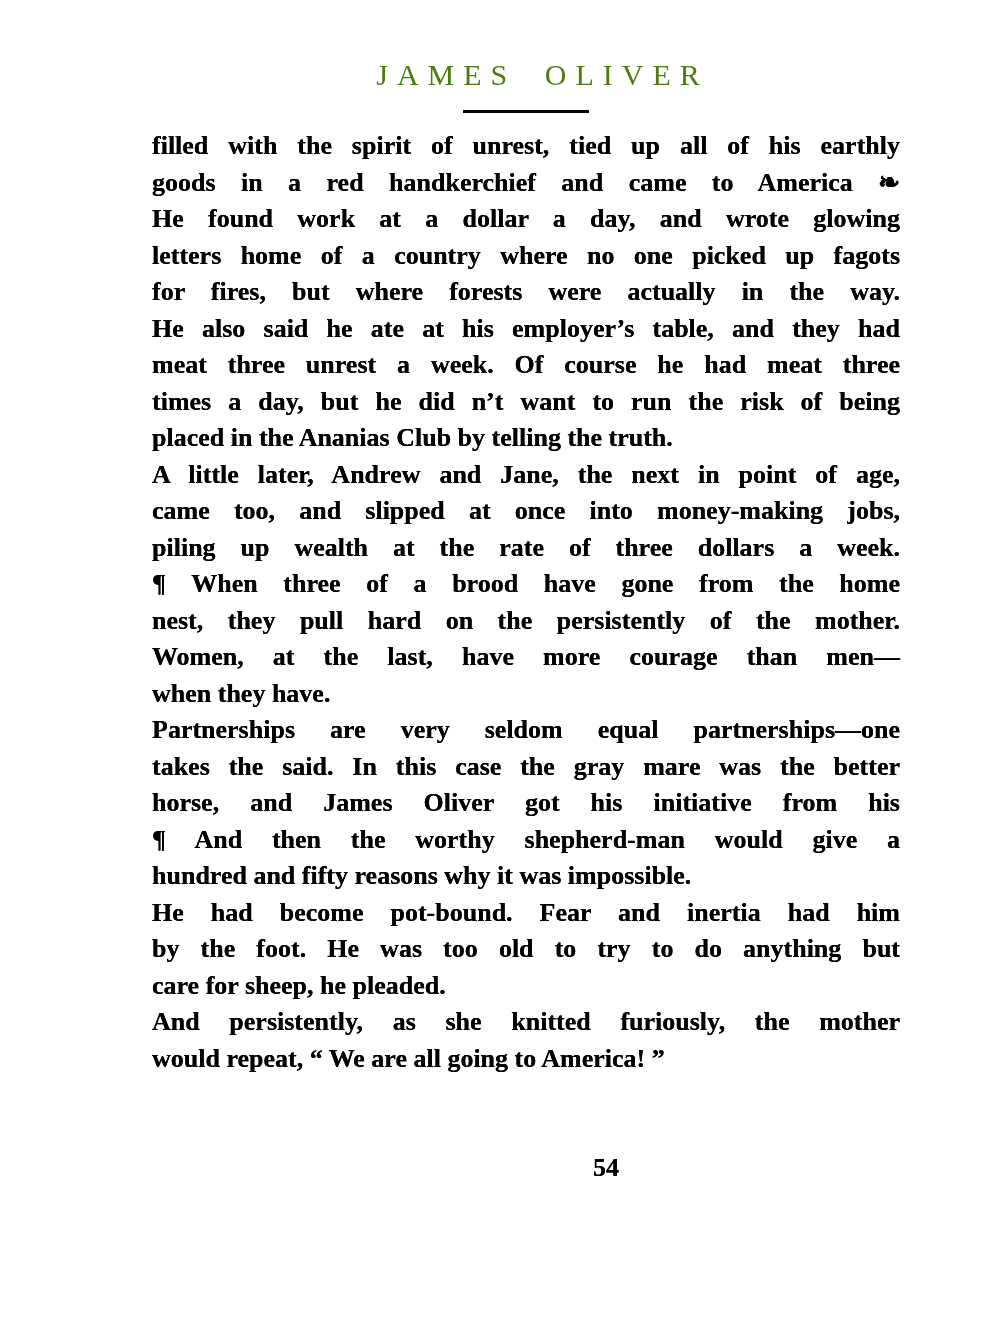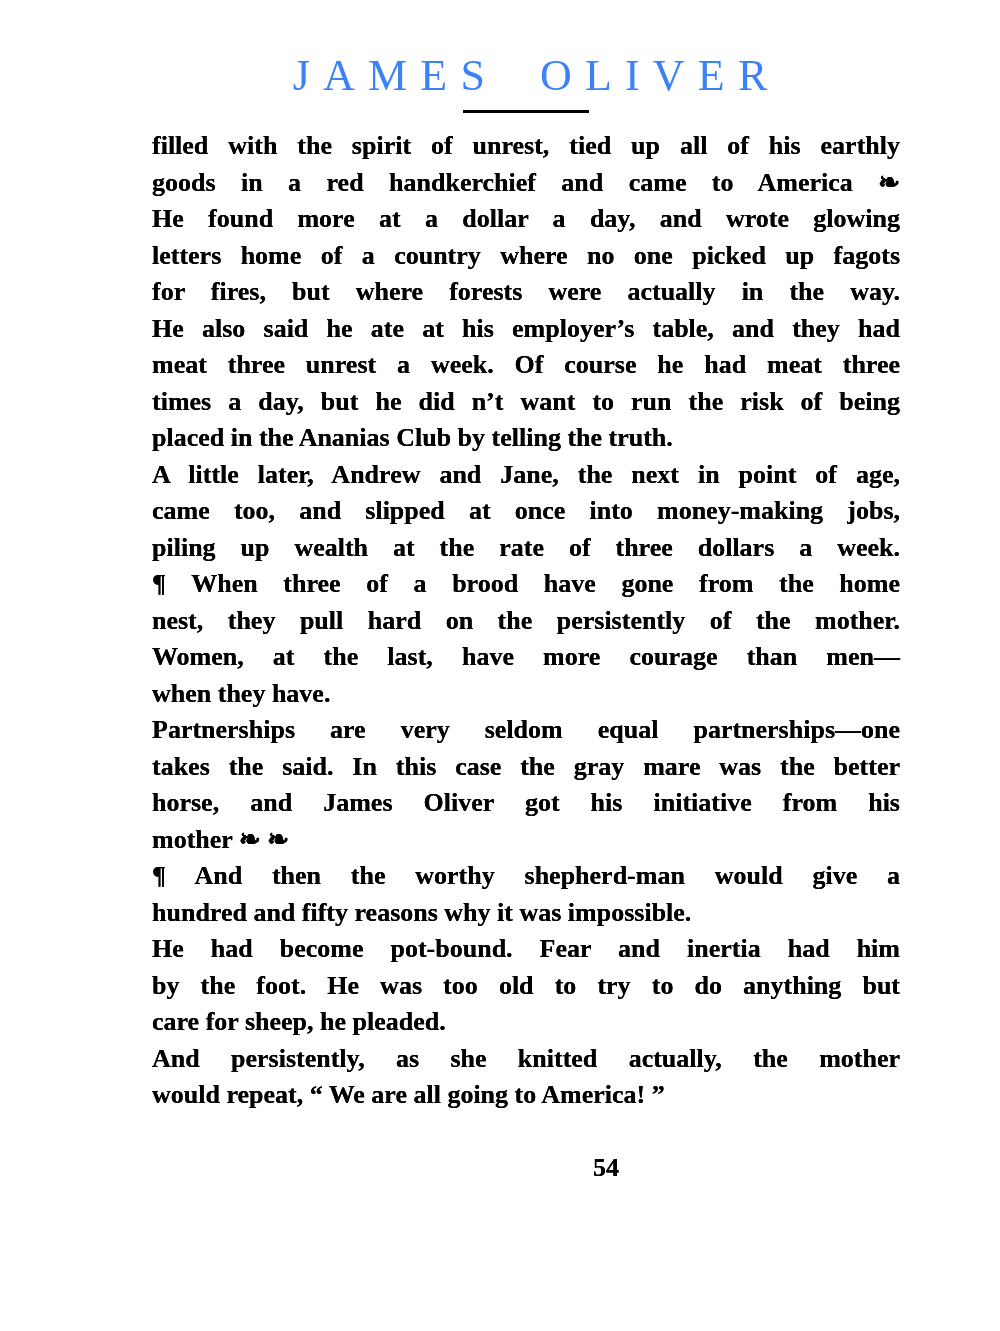--- a/index.html
+++ b/index.html
@@ -22,26 +22,26 @@
     top: 0;
     width: 748px;
     height: 100%;
   }
   .title {
     position: absolute;
     top: 46px;
     left: 0;
     width: 100%;
     text-align: center;
-    font-size: 44px;
+    font-size: 30px;
     font-weight: normal;
     letter-spacing: 0.30em;
     word-spacing: 0.40em;
-    margin: 4px;
-    color: #3b82f6;
+    margin: 12px;
+    color: #4d7c0f;
     text-indent: 0.30em; 
     white-space: nowrap;
   }
   .rule {
     position: absolute;
     top: 110px;
     left: 50%;
     transform: translateX(-50%);
     width: 126px;
     height: 3px;
@@ -80,43 +80,42 @@
 </head>
 <body>
 
 <div class="page">
   <div class="content">
     <h1 class="title">JAMES OLIVER</h1>
     <div class="rule"></div>
     <div class="body-text">
         <div class="line just">filled with the spirit of unrest, tied up all of his earthly</div>
         <div class="line just">goods in a red handkerchief and came to America ❧</div>
-        <div class="line just">He found more at a dollar a day, and wrote glowing</div>
+        <div class="line just">He found work at a dollar a day, and wrote glowing</div>
         <div class="line just">letters home of a country where no one picked up fagots</div>
         <div class="line just">for fires, but where forests were actually in the way.</div>
         <div class="line just">He also said he ate at his employer’s table, and they had</div>
         <div class="line just">meat three unrest a week. Of course he had meat three</div>
         <div class="line just">times a day, but he did n’t want to run the risk of being</div>
         <div class="line">placed in the Ananias Club by telling the truth.</div>
         <div class="line just">A little later, Andrew and Jane, the next in point of age,</div>
         <div class="line just">came too, and slipped at once into money-making jobs,</div>
         <div class="line just">piling up wealth at the rate of three dollars a week.</div>
         <div class="line just">¶ When three of a brood have gone from the home</div>
         <div class="line just">nest, they pull hard on the persistently of the mother.</div>
         <div class="line just">Women, at the last, have more courage than men—</div>
         <div class="line">when they have.</div>
         <div class="line just">Partnerships are very seldom equal partnerships—one</div>
         <div class="line just">takes the said. In this case the gray mare was the better</div>
         <div class="line just">horse, and James Oliver got his initiative from his</div>
-        <div class="line">mother ❧ ❧</div>
         <div class="line just">¶ And then the worthy shepherd-man would give a</div>
         <div class="line">hundred and fifty reasons why it was impossible.</div>
         <div class="line just">He had become pot-bound. Fear and inertia had him</div>
         <div class="line just">by the foot. He was too old to try to do anything but</div>
         <div class="line">care for sheep, he pleaded.</div>
-        <div class="line just">And persistently, as she knitted actually, the mother</div>
+        <div class="line just">And persistently, as she knitted furiously, the mother</div>
         <div class="line">would repeat, “ We are all going to America! ”</div>
       </div>
     <div class="page-number-wrap">
       <div class="page-number" id="pagenum-slot" style="position:absolute; top:1150px; left:0; width:748px;">54</div>
     </div>
   </div>
 </div>
 
 </body></html>

